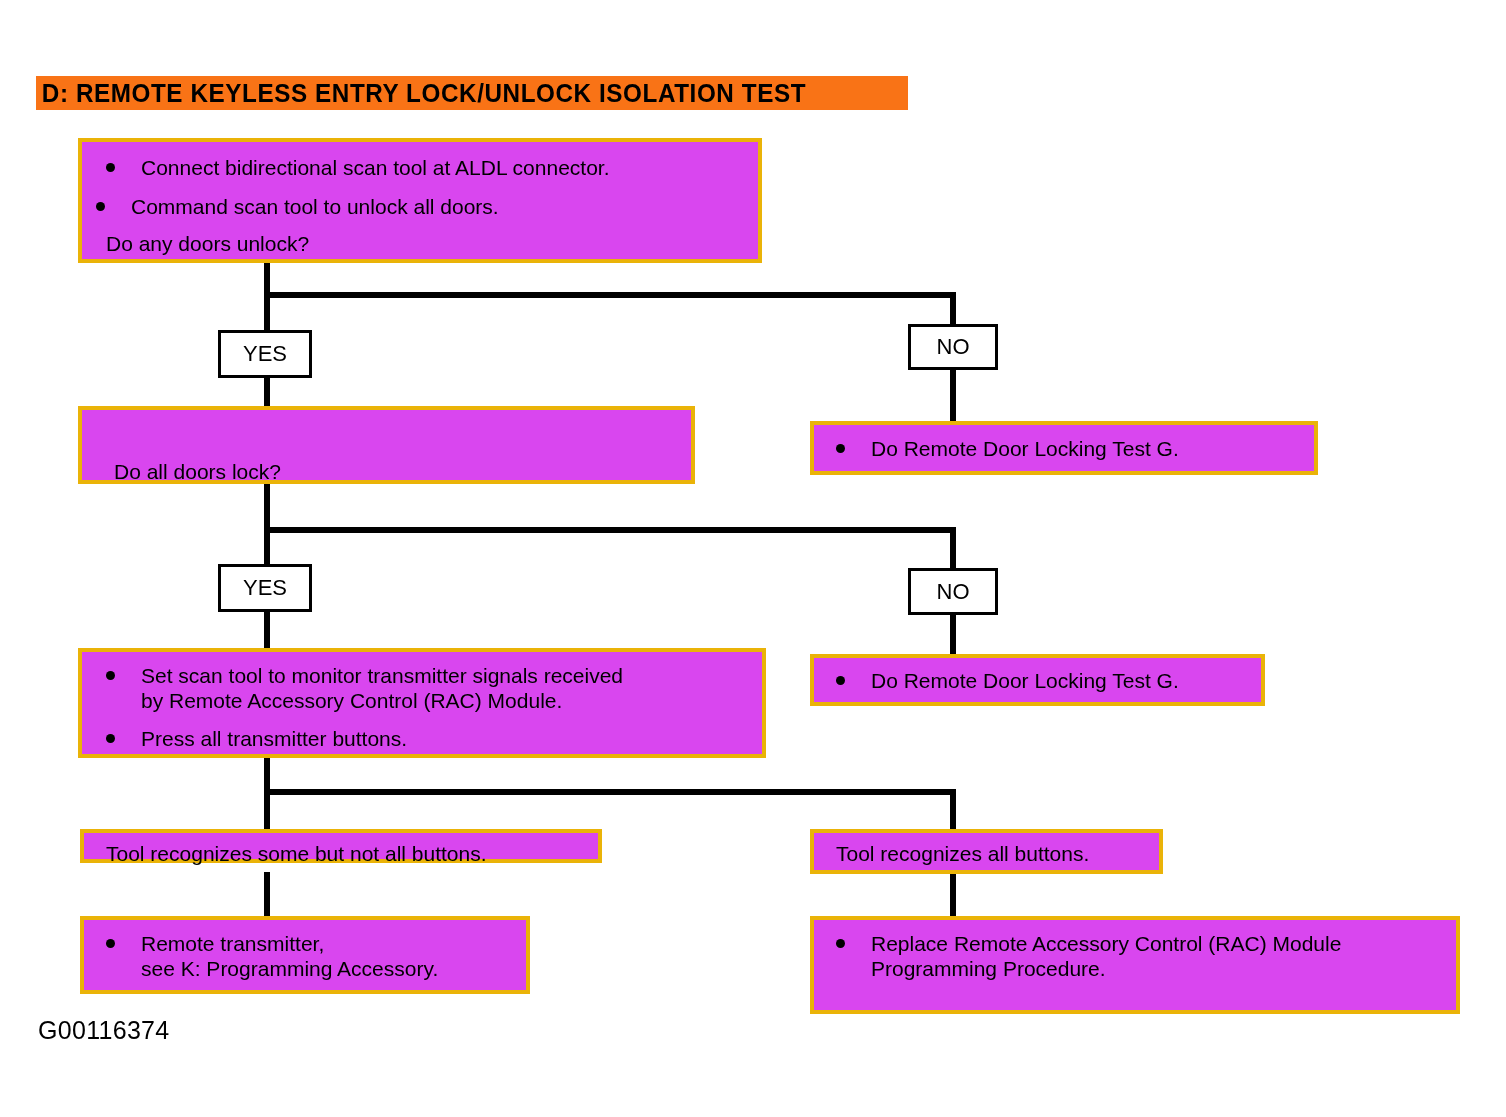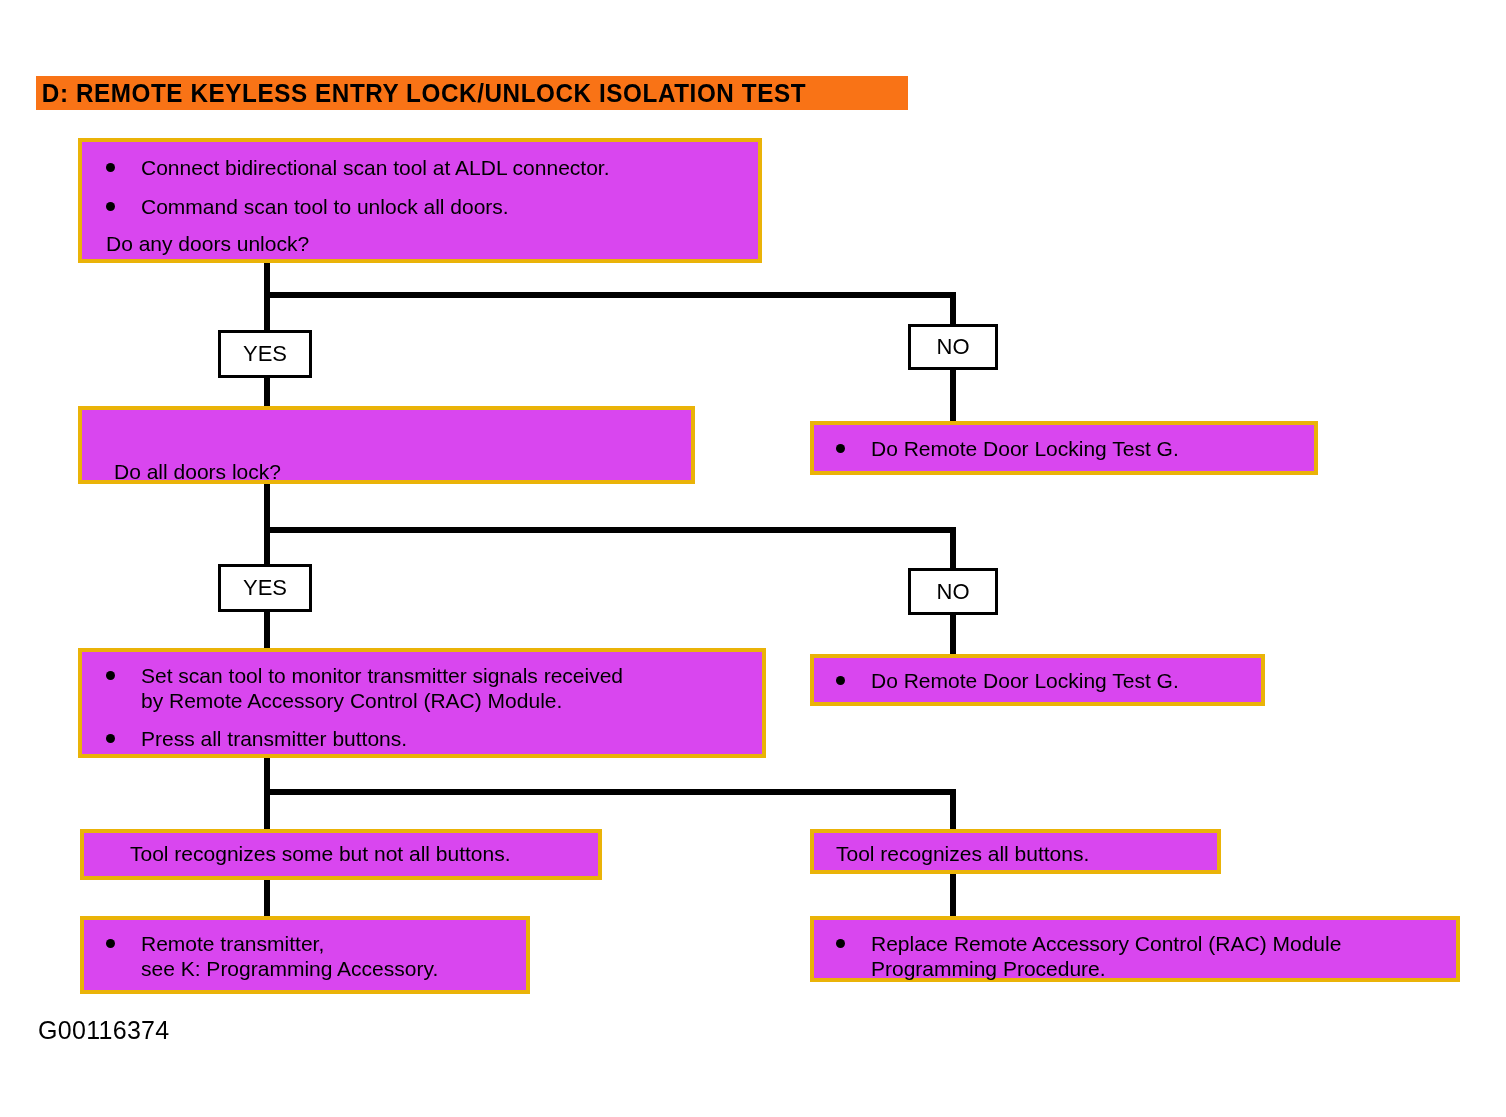--- a/index.html
+++ b/index.html
@@ -152,21 +152,21 @@
 
   <div class="vline" style="left:264px; top:872px; height:46px;"></div>
   <div class="vline" style="left:950px; top:872px; height:46px;"></div>
 
   <div class="box" style="left:78px; top:138px; width:684px; height:125px;">
     <div class="box-inner">
       <div class="line-row" style="left:24px; top:13px;">
         <span class="bullet"></span>
         <span class="txt">Connect bidirectional scan tool at ALDL connector.</span>
       </div>
-      <div class="line-row" style="left:24px; top:52px;text-align:center;">
+      <div class="line-row" style="left:14px; top:52px;text-align:center;">
         <span class="bullet"></span>
         <span class="txt">Command scan tool to unlock all doors.</span>
       </div>
       <div class="line-row" style="left:24px; top:89px;">
         <span class="txt">Do any doors unlock?</span>
       </div>
     </div>
   </div>
 
   <div class="dbox" style="left:218px; top:330px; width:94px; height:48px;">
@@ -218,49 +218,49 @@
 
   <div class="box" style="left:810px; top:654px; width:455px; height:52px;">
     <div class="box-inner">
       <div class="line-row" style="left:22px; top:10px;">
         <span class="bullet"></span>
         <span class="txt">Do Remote Door Locking Test G.</span>
       </div>
     </div>
   </div>
 
-  <div class="box" style="left:80px; top:829px; width:522px; height:51px;padding-left:24px;">
+  <div class="box" style="left:80px; top:829px; width:522px; height:34px;">
     <div class="box-inner">
       <div class="line-row" style="left:22px; top:8px;">
         <span class="txt">Tool recognizes some but not all buttons.</span>
       </div>
     </div>
   </div>
 
-  <div class="box" style="left:810px; top:829px; width:411px; height:45px;">
+  <div class="box" style="left:810px; top:829px; width:353px; height:45px;">
     <div class="box-inner">
       <div class="line-row" style="left:22px; top:8px;">
         <span class="txt">Tool recognizes all buttons.</span>
       </div>
     </div>
   </div>
 
   <div class="box" style="left:80px; top:916px; width:450px; height:78px;">
     <div class="box-inner">
       <div class="line-row" style="left:22px; top:11px;">
         <span class="bullet"></span>
         <span class="txt">
           <span class="l1">Remote transmitter,</span>
           <span class="l2">see K: Programming  Accessory.</span>
         </span>
       </div>
     </div>
   </div>
 
-  <div class="box" style="left:810px; top:916px; width:650px; height:66px;">
+  <div class="box" style="left:810px; top:916px; width:650px; height:98px;">
     <div class="box-inner">
       <div class="line-row" style="left:22px; top:11px;">
         <span class="bullet"></span>
         <span class="txt">
           <span class="l1">Replace Remote Accessory Control (RAC) Module</span>
           <span class="l2">Programming Procedure.</span>
         </span>
       </div>
     </div>
   </div>

